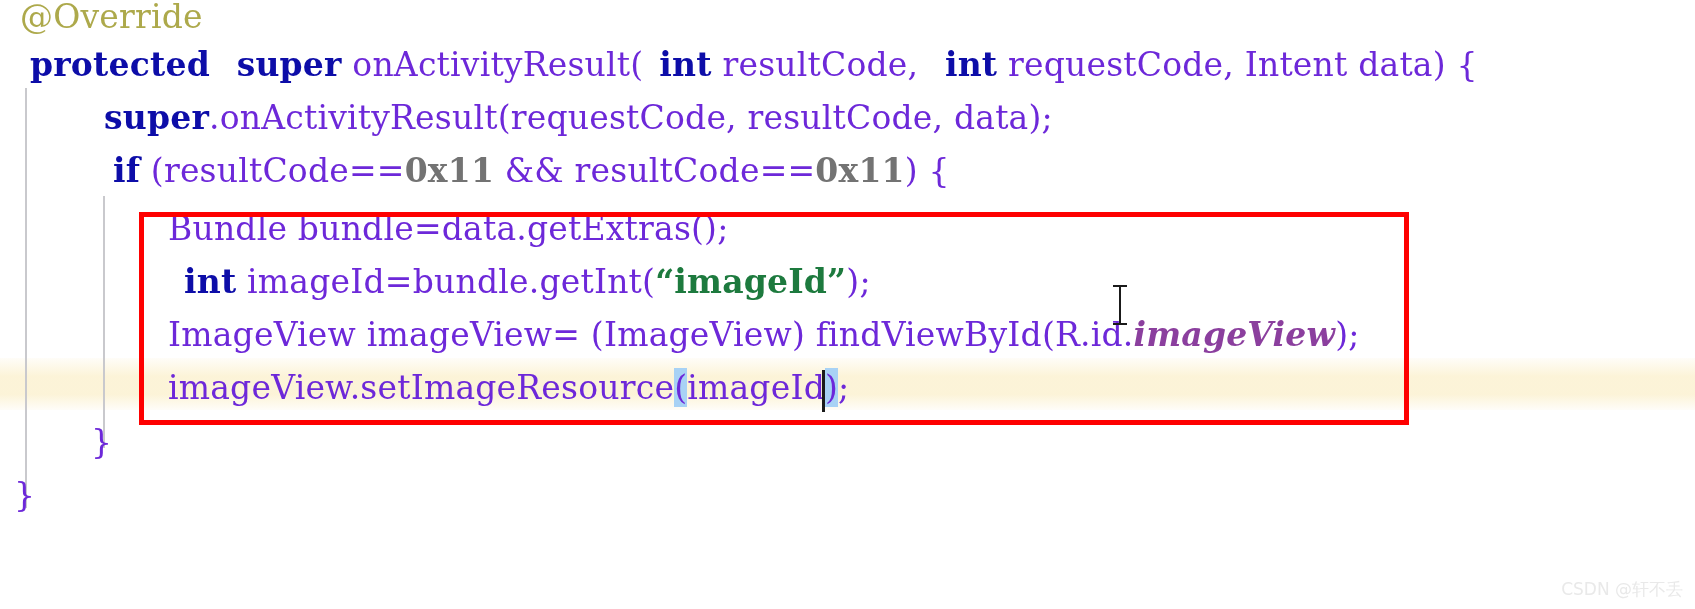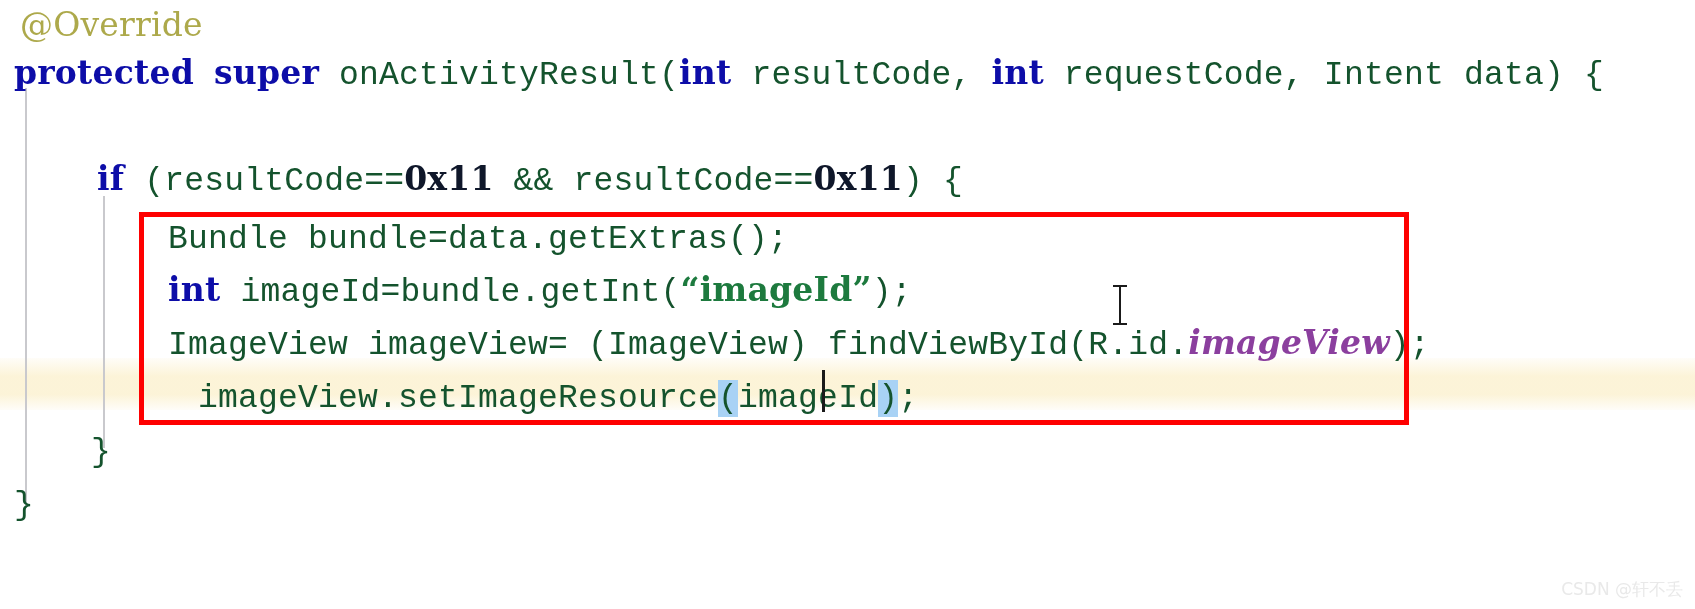--- a/index.html
+++ b/index.html
@@ -42,37 +42,37 @@
     position: absolute;
     border: 5px solid #fe0000;
     box-sizing: border-box;
     pointer-events: none;
   }
 
   
   .code-layer {
     position: absolute;
     left: 0;
-    top: 8px;
+    top: 0;
     width: 1695px;
     height: 503px;
   }
   .code-line {
     position: absolute;
     white-space: pre;
     font-size: 33px;
     line-height: 34px;
     letter-spacing: 0.2px;
     color: #20201f;
     font-family: "DejaVu Serif", "Liberation Serif", serif;
   }
   .tok-annot    { color: #ada94b; font-weight: normal; }
-  .tok-kw       { color: #0d0da8; font-weight: bold; }
-  .tok-plain    { color: #14532d; font-family: Liberation Mono, monospace; }
-  .tok-num      { color: #0f172a; font-weight: bold; }
+  .tok-kw       { color: #0d0da8; font-weight: bold; margin-left: 16px; }
+  .tok-plain    { color: #6d28d9; }
+  .tok-num      { color: #737373; font-weight: bold; }
   .tok-str      { color: #1d7a3e; font-weight: bold; }
   .tok-field    { color: #8b3f9e; font-weight: bold; font-style: italic; }
   .tok-sel      { background: #a8d2f5; }
 
   
   .ibeam {
     position: absolute;
     width: 16px;
     height: 44px;
   }
@@ -119,25 +119,26 @@
 <div id="screen">
 
   <div class="line-highlight" style="top: 358px; height: 52px;"></div>
 
   <div class="indent-guide" style="left: 25px; top: 88px; height: 420px; background: rgb(201, 201, 205);"></div>
   <div class="indent-guide" style="left: 103px; top: 196px; height: 252px; background: rgb(201, 201, 205);"></div>
 
   <div class="code-layer">
       <div class="code-line" style="left: 20px; top: 0px;"><span class="tok-annot">@Override</span></div>
       <div class="code-line" style="left: 14px; top: 48px;"><span class="tok-kw">protected</span><span class="tok-plain"> </span><span class="tok-kw">super</span><span class="tok-plain"> onActivityResult(</span><span class="tok-kw">int</span><span class="tok-plain"> resultCode, </span><span class="tok-kw">int</span><span class="tok-plain"> requestCode, Intent data) {</span></div>
+      <div class="code-line" style="left: 88px; top: 101px;"><span class="tok-kw">super</span><span class="tok-plain">.onActivityResult(requestCode, resultCode, data);</span></div>
       <div class="code-line" style="left: 97px; top: 154px;"><span class="tok-kw">if</span><span class="tok-plain"> (resultCode==</span><span class="tok-num">0x11</span><span class="tok-plain"> &amp;&amp; resultCode==</span><span class="tok-num">0x11</span><span class="tok-plain">) {</span></div>
       <div class="code-line" style="left: 168px; top: 212px;"><span class="tok-plain">Bundle bundle=data.getExtras();</span></div>
       <div class="code-line" style="left: 168px; top: 318px;"><span class="tok-plain">ImageView imageView= (ImageView) findViewById(R.id.</span><span class="tok-field">imageView</span><span class="tok-plain">);</span></div>
       <div class="code-line" style="left: 168px; top: 265px;"><span class="tok-kw">int</span><span class="tok-plain"> imageId=bundle.getInt(</span><span class="tok-str">“imageId”</span><span class="tok-plain">);</span></div>
-      <div class="code-line" style="left: 168px; top: 371px; margin-left: 30px;"><span class="tok-plain">imageView.setImageResource</span><span class="tok-plain tok-sel">(</span><span class="tok-plain">imageId</span><span class="tok-plain tok-sel">)</span><span class="tok-plain">;</span></div>
+      <div class="code-line" style="left: 168px; top: 371px;"><span class="tok-plain">imageView.setImageResource</span><span class="tok-plain tok-sel">(</span><span class="tok-plain">imageId</span><span class="tok-plain tok-sel">)</span><span class="tok-plain">;</span></div>
       <div class="code-line" style="left: 91px; top: 425px;"><span class="tok-plain">}</span></div>
       <div class="code-line" style="left: 14px; top: 478px;"><span class="tok-plain">}</span></div>
     </div>
 
   <div class="red-box" style="left: 139px; top: 212px; width: 1270px; height: 213px; border-color: rgb(254, 0, 0);"></div>
 
   <div class="caret" style="left: 822px; top: 370px; height: 42px;"></div>
 
   <div class="ibeam" style="left: 1112px; top: 283px;">
     <div class="cap-top"></div>

